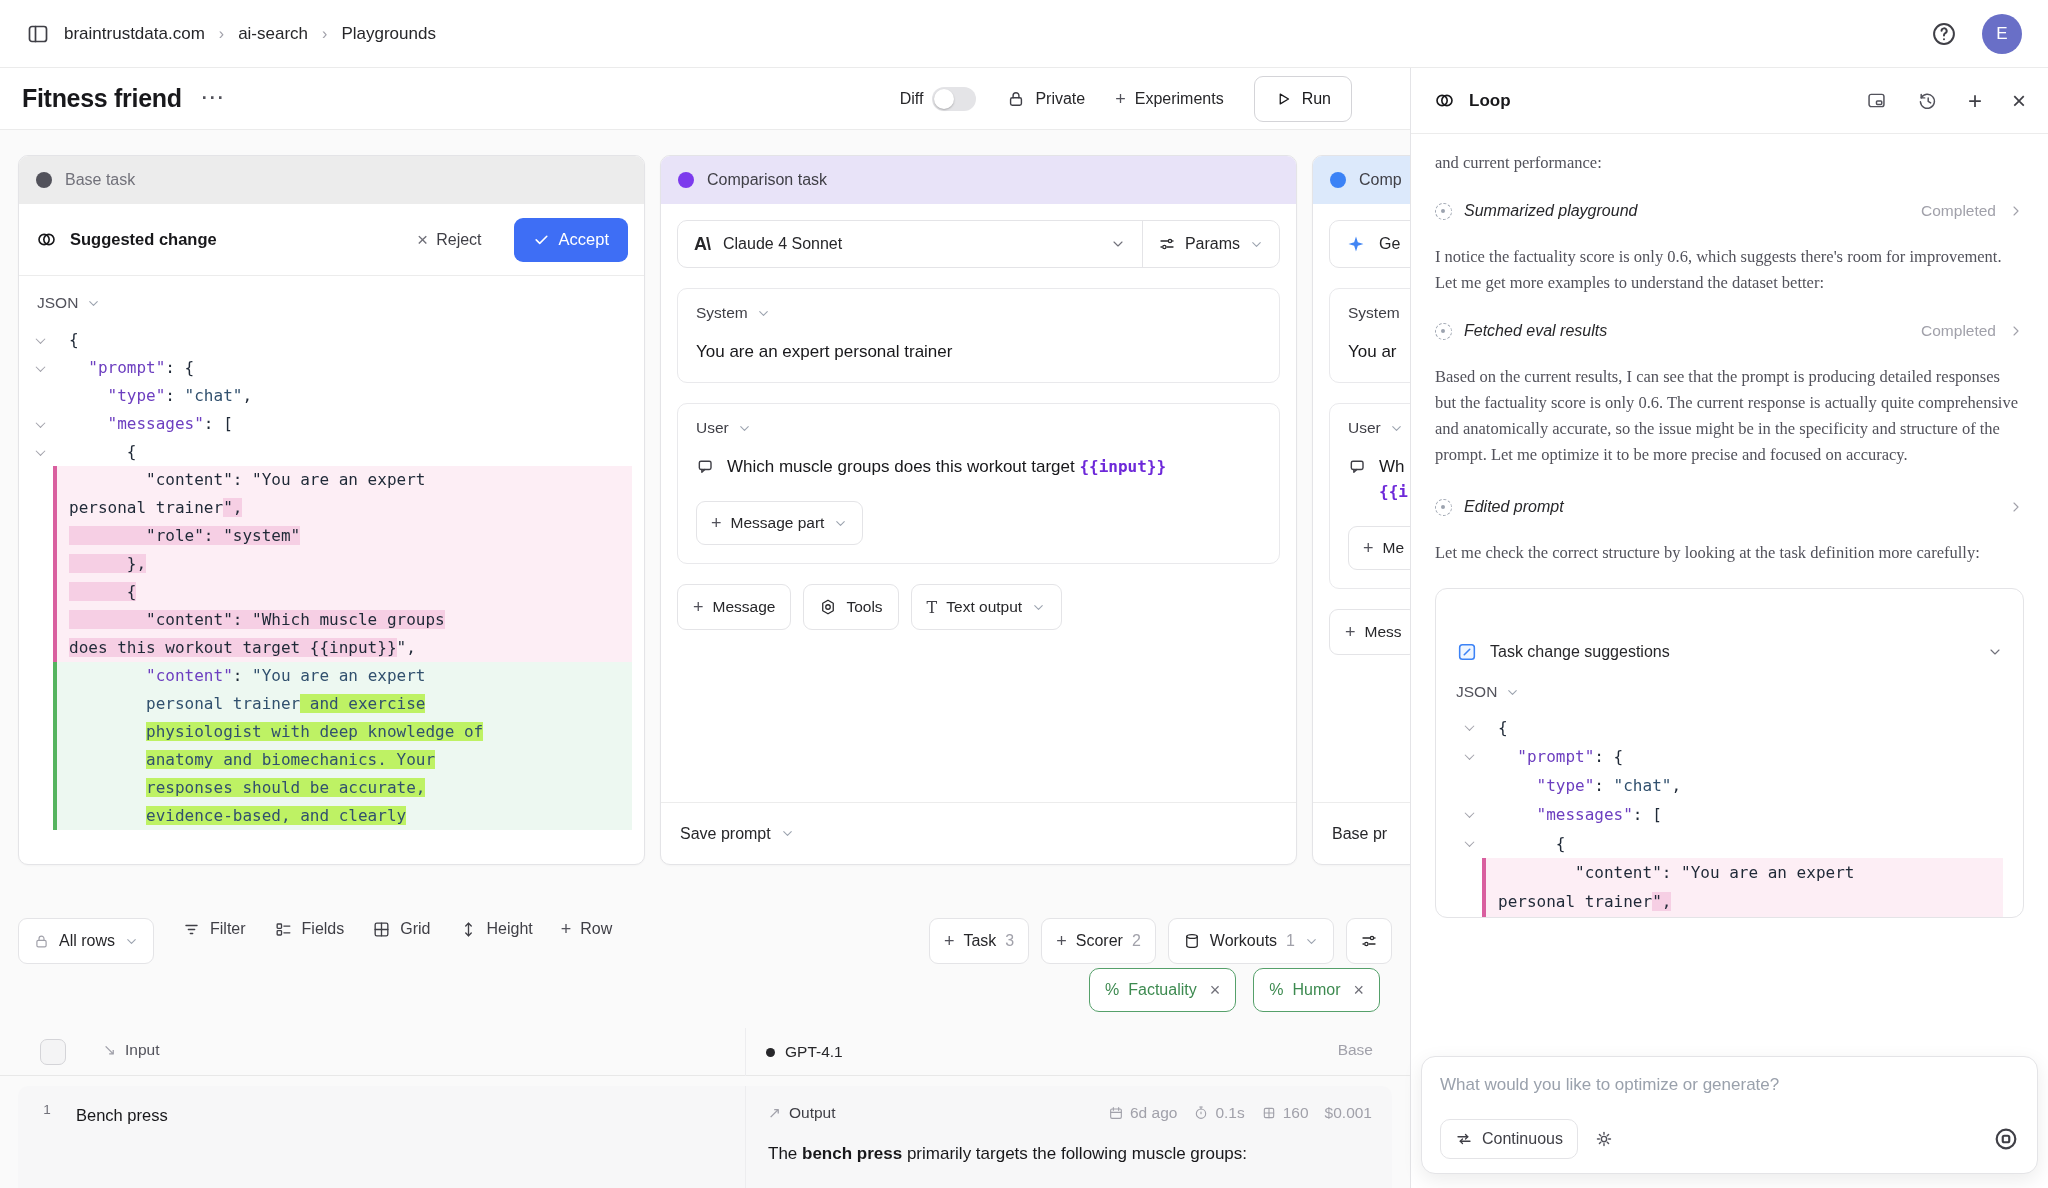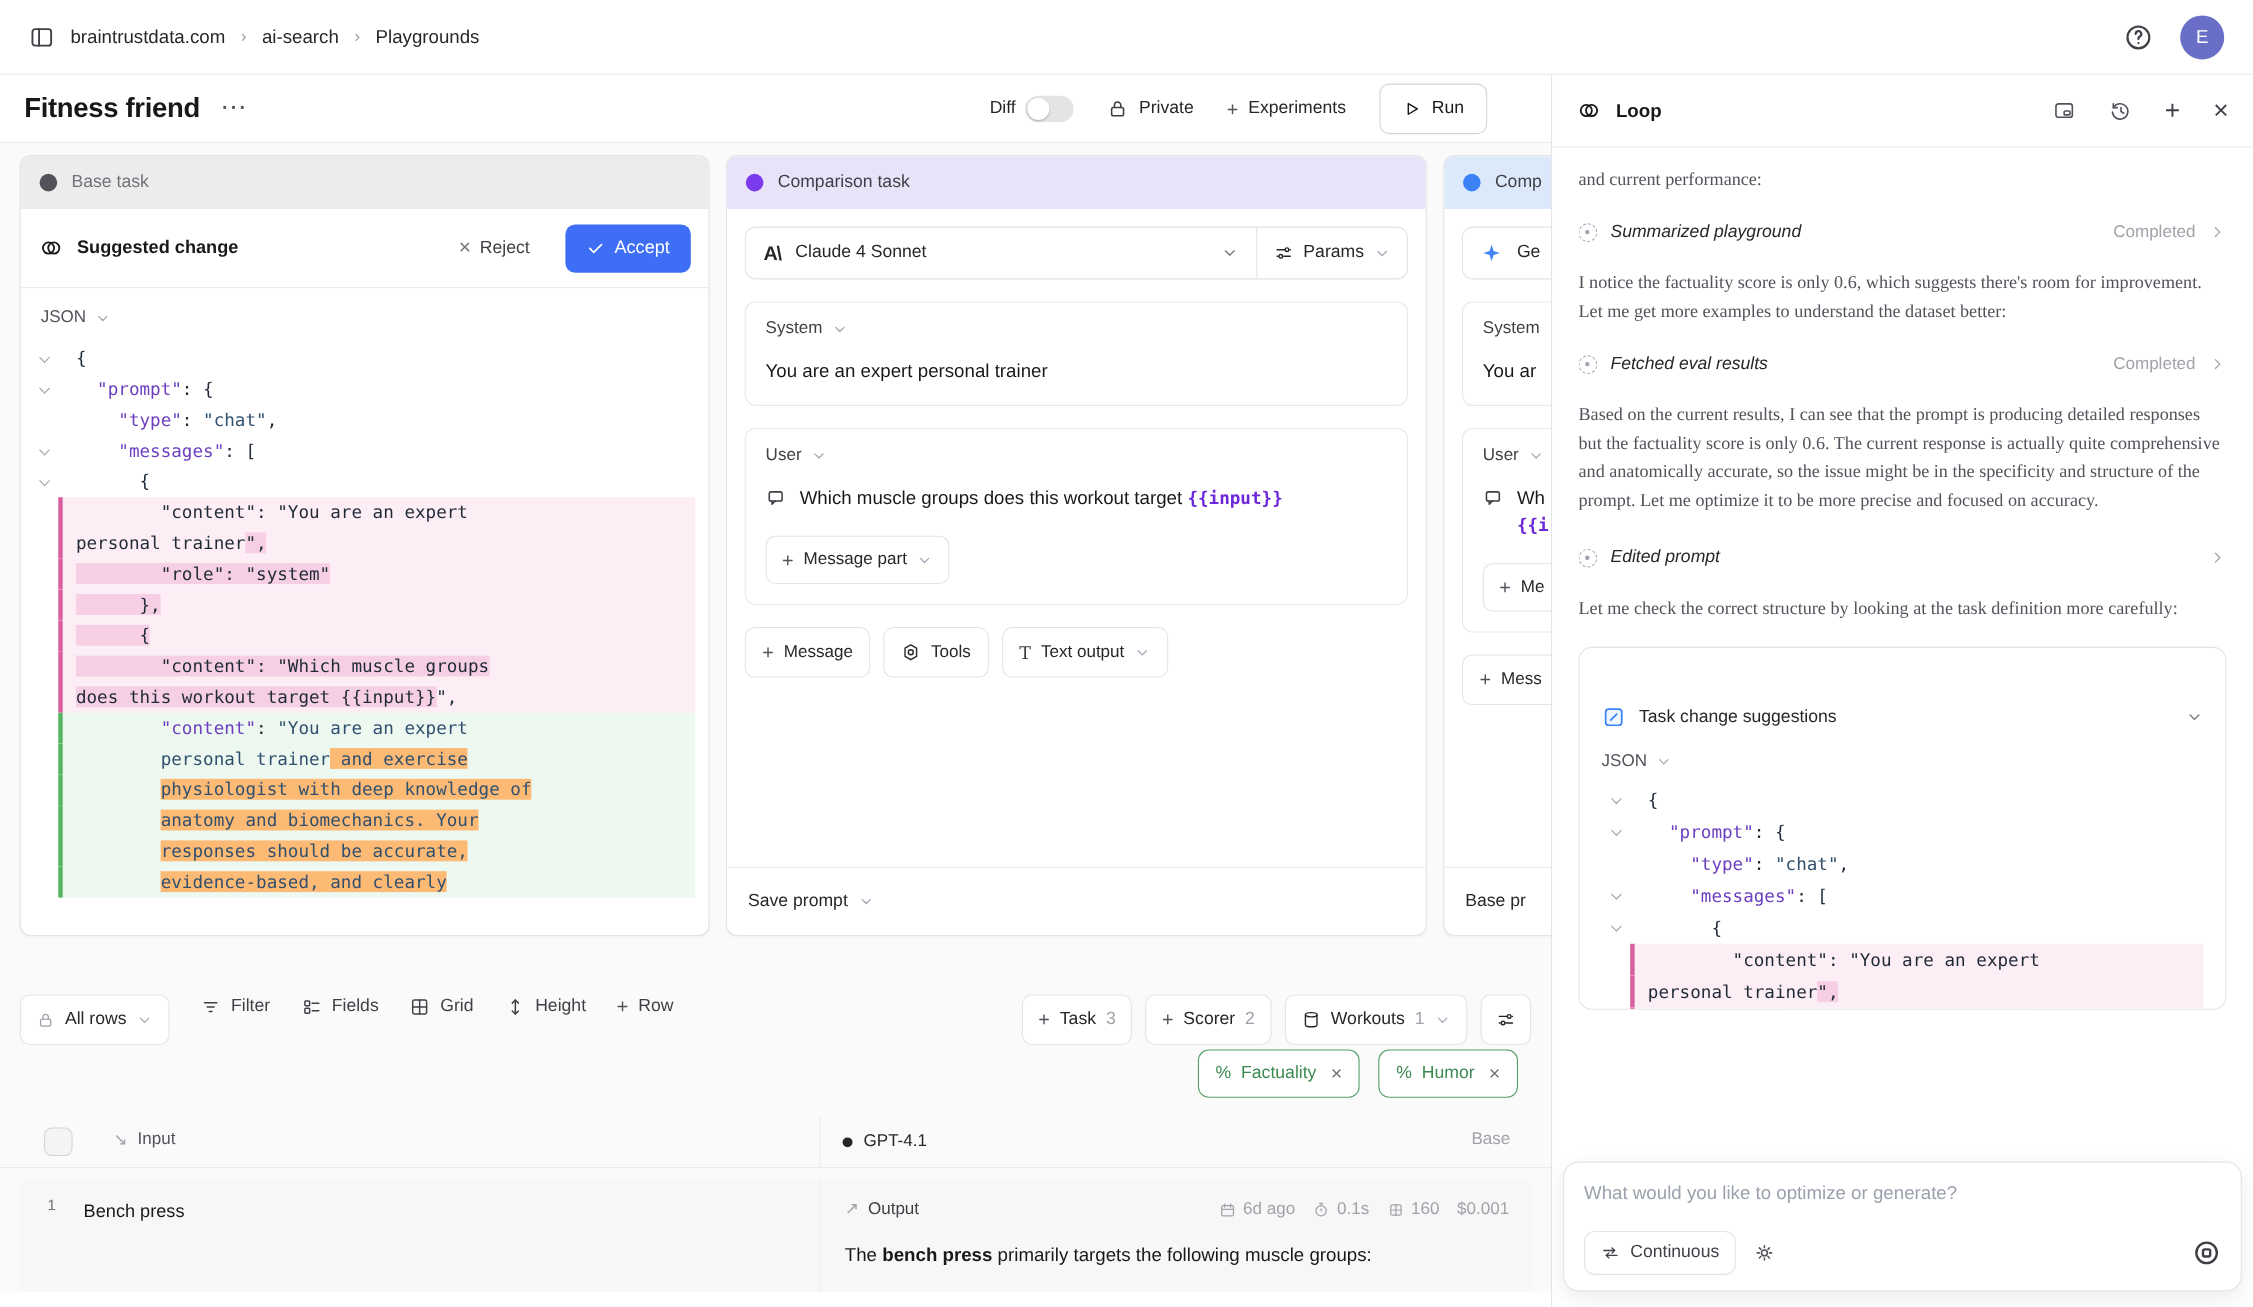--- a/index.html
+++ b/index.html
@@ -25,21 +25,21 @@
   .title-dots { margin-left:20px; color:#52525b; font-weight:700; letter-spacing:2px; font-size:18px; cursor:pointer; }
   .title-actions { margin-left:auto; display:flex; align-items:center; gap:30px; padding-right:36px; }
   .t-item { display:flex; align-items:center; gap:9px; font-size:16px; color:#27272a; cursor:pointer; }
   .toggle { width:44px; height:24px; border-radius:12px; background:#e4e4e7; position:relative; cursor:pointer; }
   .toggle .knob { position:absolute; top:2px; left:2px; width:20px; height:20px; border-radius:50%;
     background:#fff; box-shadow:0 1px 2px rgba(0,0,0,.25); }
   .run-btn { display:flex; align-items:center; gap:9px; border:1px solid #d4d4d8; border-radius:9px;
     height:46px; padding:0 20px; font-size:16px; font-weight:500; color:#18181b; background:#fff; cursor:pointer; }
 
   
-  .content { position:absolute; top:116px; left:0; width:1410px; height:1058px; background:#fafafa; overflow:hidden; }
+  .content { position:absolute; top:130px; left:0; width:1410px; height:1058px; background:#fafafa; overflow:hidden; }
   .cols { position:absolute; top:25px; left:18px; display:flex; gap:15px; }
   .col { background:#fff; border:1px solid #e4e4e7; border-radius:10px; height:710px; overflow:hidden;
     display:flex; flex-direction:column; box-shadow:0 1px 2px rgba(0,0,0,.03); }
   .col-head { height:48px; flex:none; display:flex; align-items:center; gap:13px; padding:0 17px; font-size:16px; }
   .dot { width:16px; height:16px; border-radius:50%; flex:none; }
   .col-head.gray { background:#ececec; color:#71717a; } .col-head.gray .dot { background:#52525b; }
   .col-head.purple { background:#e8e3f8; color:#3f3f46; } .col-head.purple .dot { background:#7c3aed; }
   .col-head.blue { background:#dce9fb; color:#3f3f46; } .col-head.blue .dot { background:#3b82f6; }
 
   
@@ -57,21 +57,21 @@
     line-height:28px; color:#1f2937; }
   .cline { display:flex; }
   .gut { width:26px; flex:none; display:flex; align-items:center; justify-content:center; }
   .gut i { display:inline-block; width:7px; height:7px; border-right:1.5px solid #a1a1aa;
     border-bottom:1.5px solid #a1a1aa; transform:rotate(45deg) translate(-1px,-1px); }
   .ctext { flex:1; white-space:pre-wrap; word-break:break-word; border-left:4px solid transparent; padding-left:12px; }
   .cline.del .ctext { background:#fdeef5; border-left-color:#d95f9f; }
   .cline.add .ctext { background:#edf8f1; border-left-color:#55b45f; }
   .k { color:#6d3fc0; } .s { color:#31506e; }
   .del .hl { background:#f6cfe4; }
-  .add .hl { background:#fdba74;text-align:right; }
+  .add .hl { background:#bef264;text-align:right; }
 
   
   .model-row { margin:16px 16px 20px; display:flex; border:1px solid #e4e4e7; border-radius:10px;
     height:48px; overflow:hidden; background:#fff; flex:none; }
   .model-left { flex:1; display:flex; align-items:center; gap:13px; padding:0 16px;
     border-right:1px solid #e4e4e7; cursor:pointer; min-width:0; }
   .anthropic-glyph { font-weight:700; font-size:18px; letter-spacing:-1px; color:#27272a; }
   .model-name { font-size:16px; color:#27272a; white-space:nowrap; }
   .model-left .ch-end { margin-left:auto; color:#71717a; }
   .model-params { display:flex; align-items:center; gap:9px; padding:0 15px; font-size:16px; color:#27272a; cursor:pointer; }

